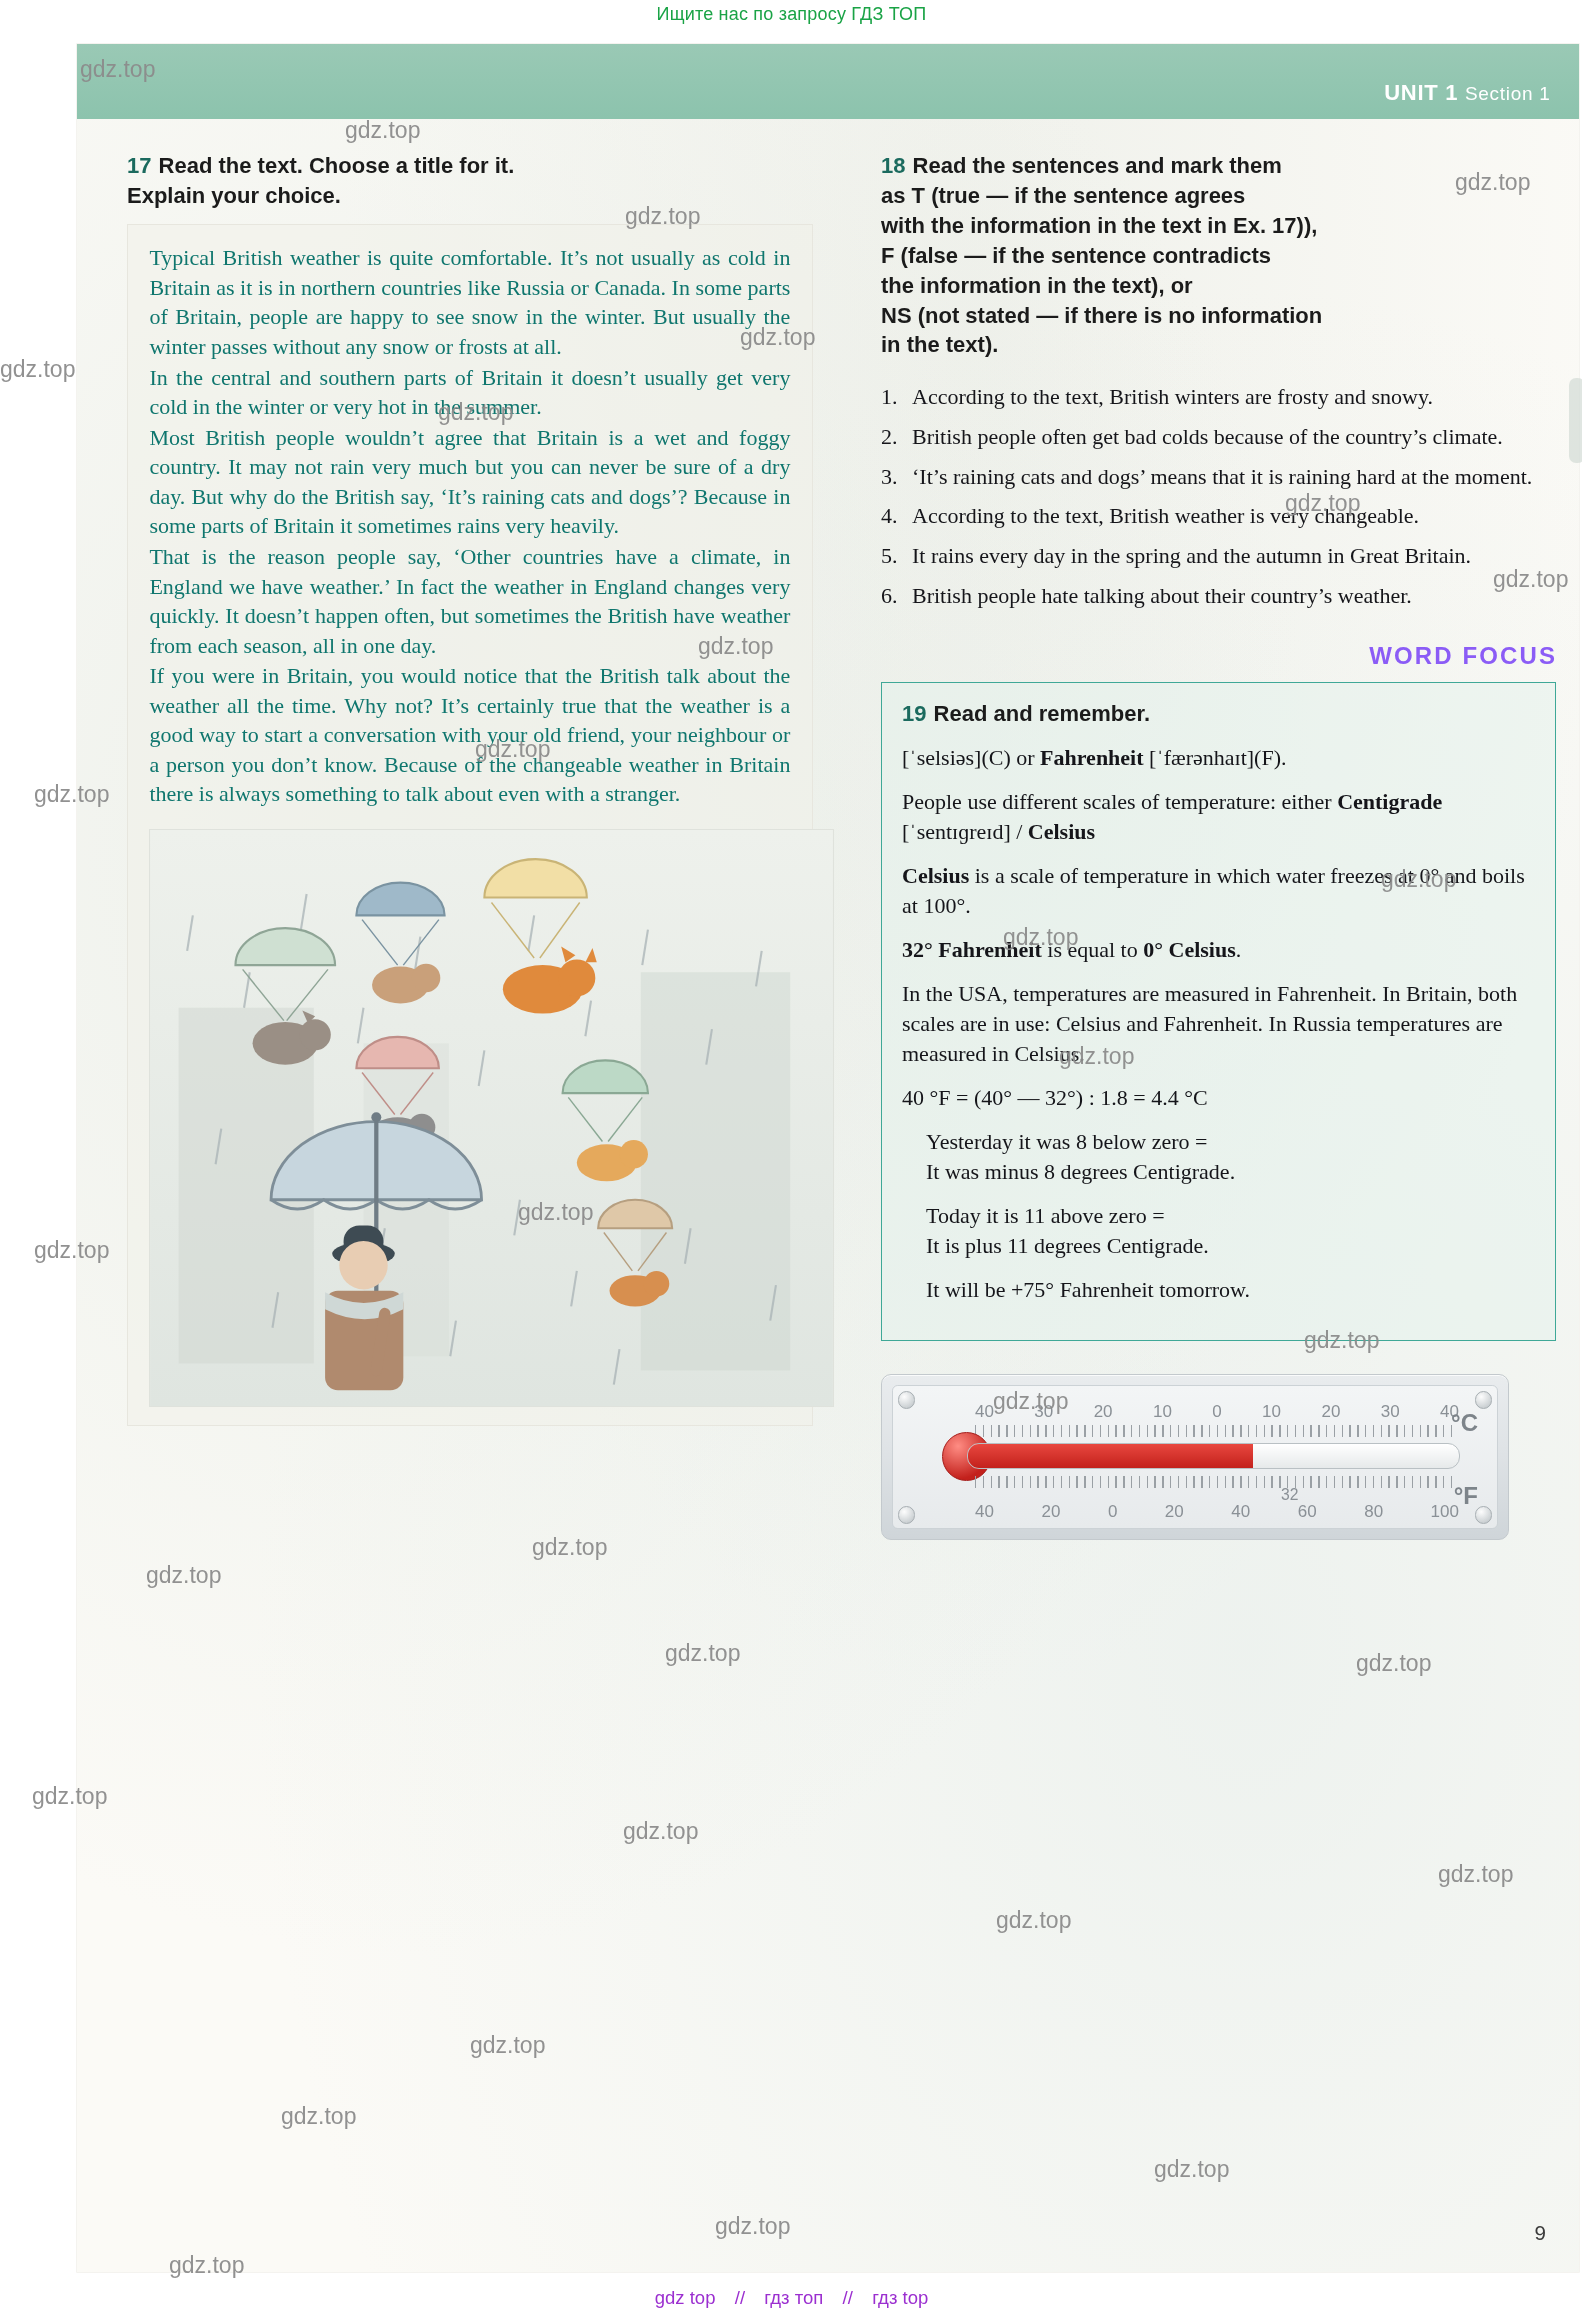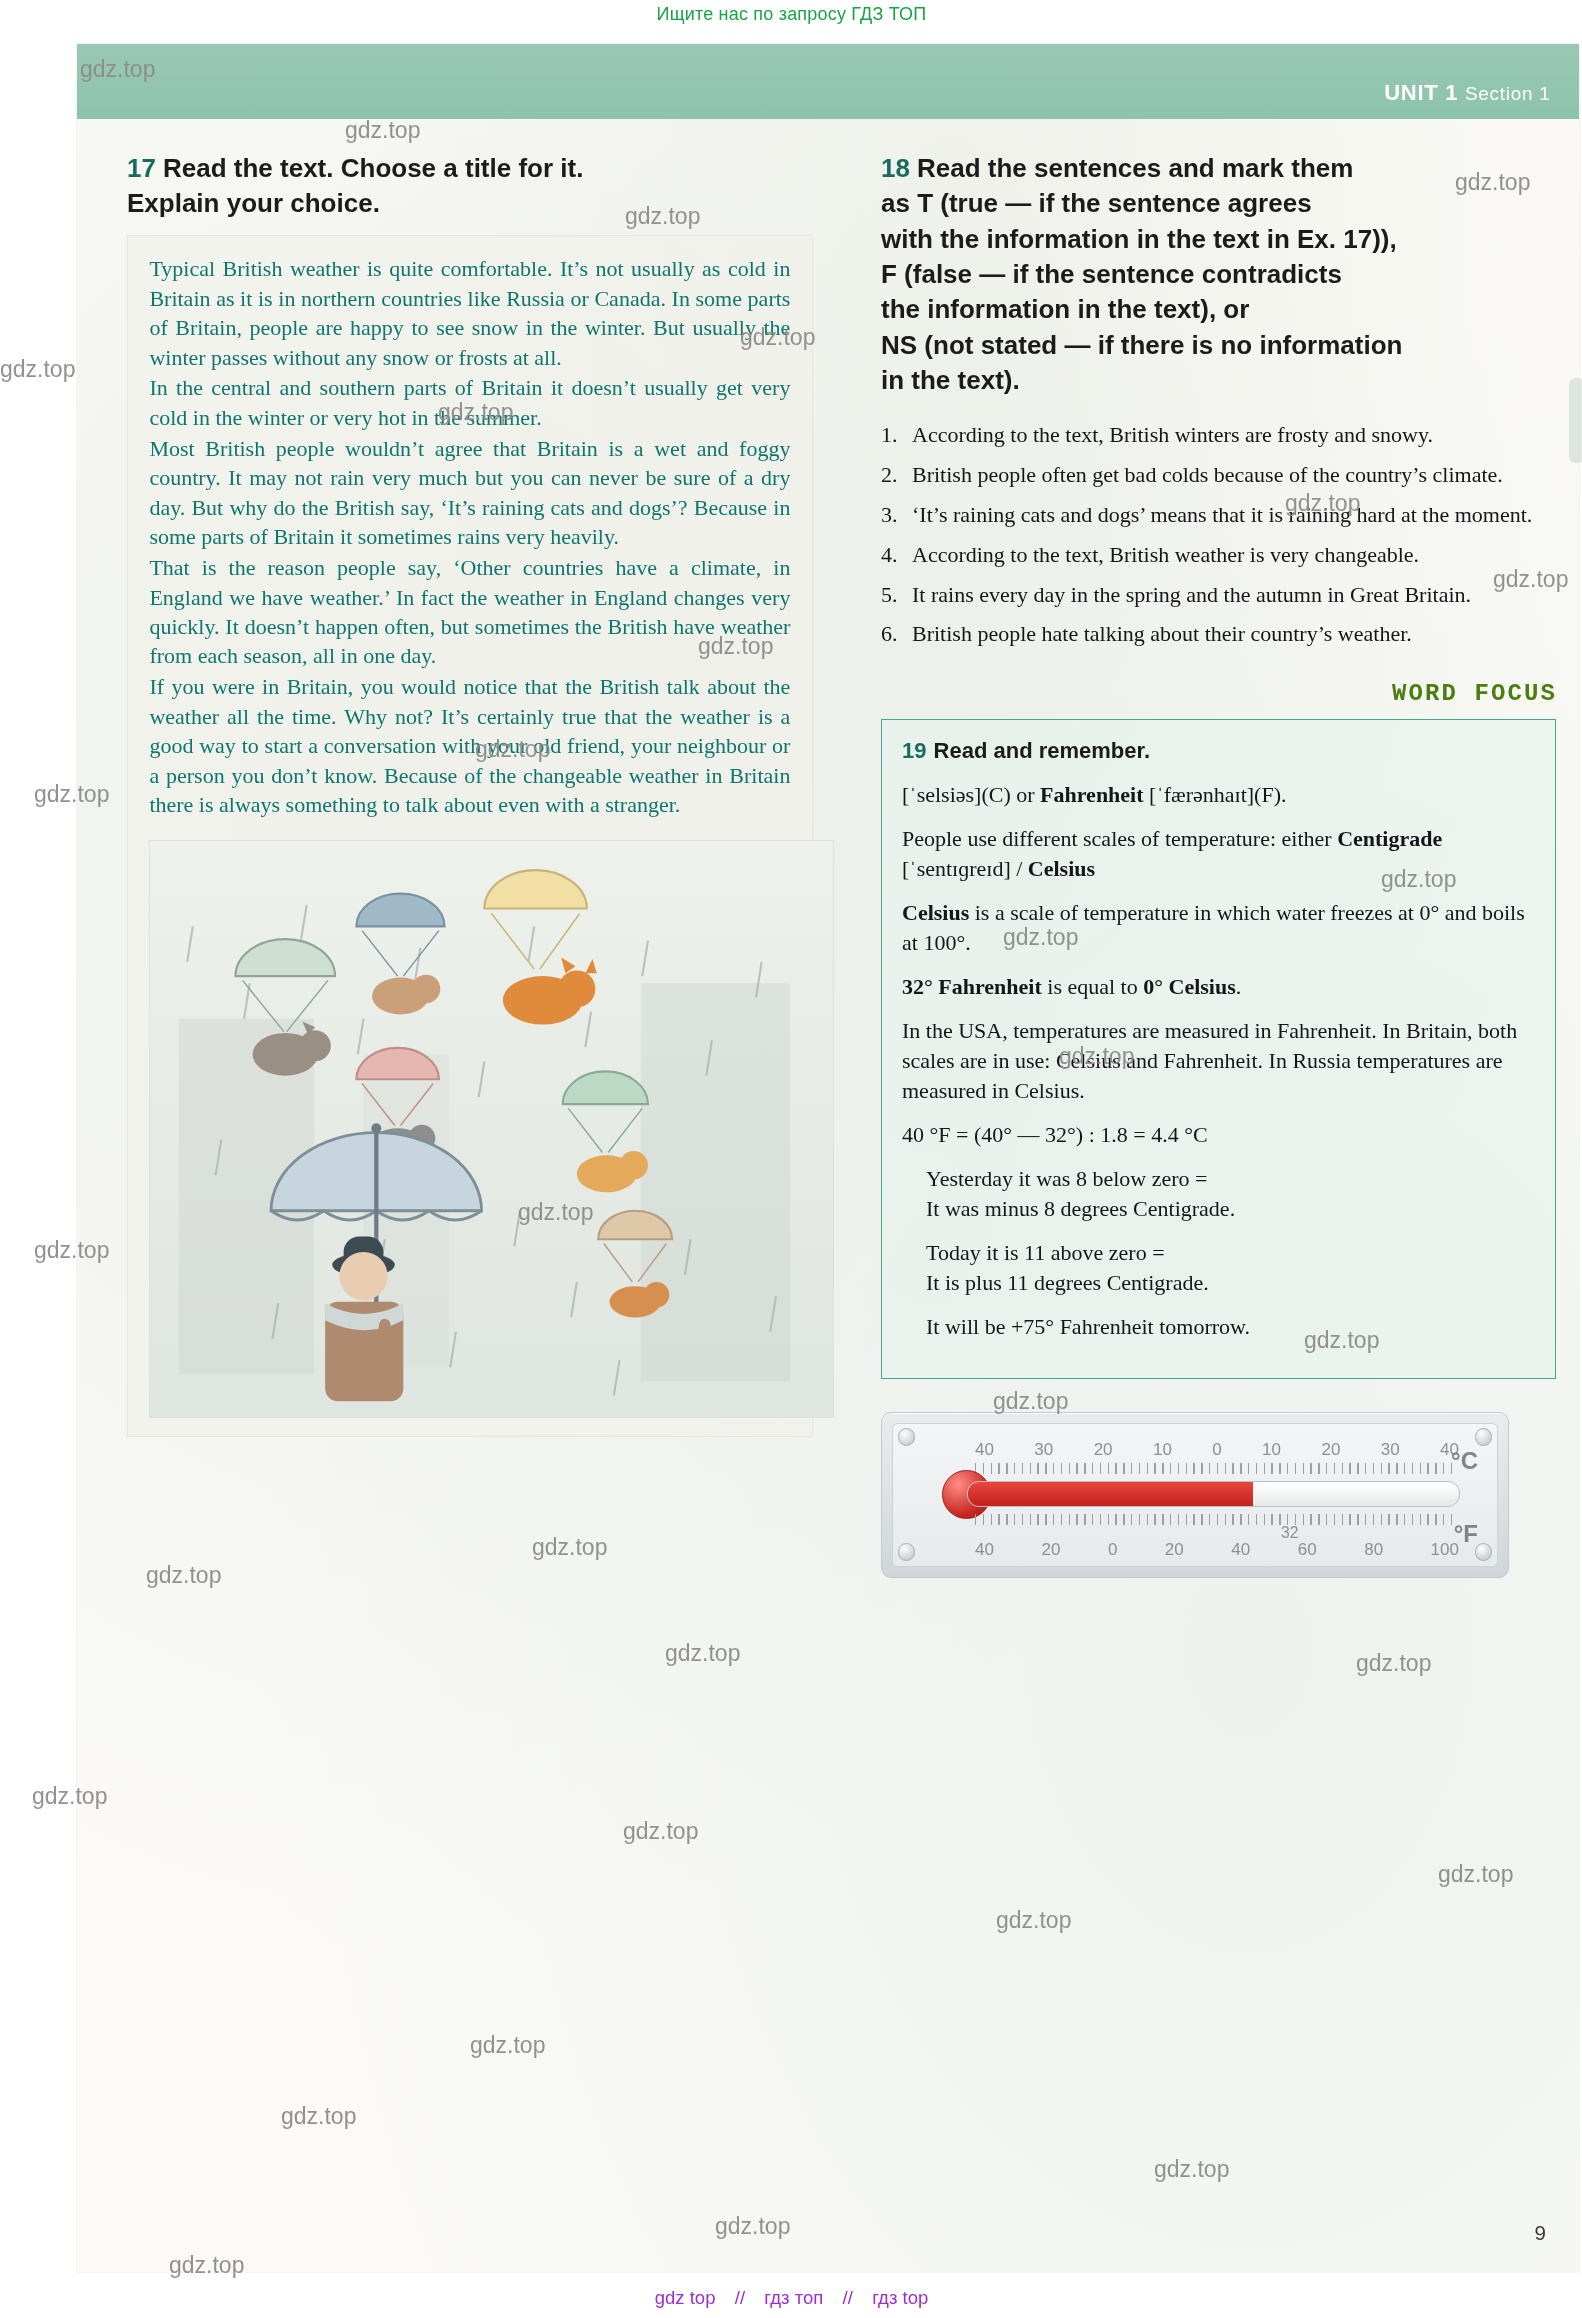--- a/index.html
+++ b/index.html
@@ -92,21 +92,21 @@
   }
   .col-right {
     position: absolute;
     left: 804px;
     top: 107px;
     width: 676px;
   }
 
   .task-head {
     font-family: "Liberation Sans", sans-serif;
-    font-size: 26px;
+    font-size: 22px;
     font-weight: bold;
     color: #1b1b1b;
     line-height: 1.36;
     margin: 0 0 13px 0;
   }
   .task-num {
     color: #1b6a5e;
     font-weight: bold;
     margin-right: 7.1px;
   }
@@ -159,25 +159,25 @@
   .ol-stmts li {
     display: flex;
     margin-bottom: 10px;
   }
   .ol-stmts li .n { width: 31px; flex: 0 0 31px; }
   .ol-stmts li .t { flex: 1; text-align: justify; }
 
   .word-focus {
     margin-top: 31px;
     text-align: right;
-    font-family: Liberation Mono, monospace;
+    font-family: Liberation Sans, sans-serif;
     font-size: 24px;
     font-weight: bold;
     letter-spacing: 2.1px;
-    color: #4d7c0f;
+    color: #8b5cf6;
   }
 
   .focus-box {
     margin-top: 11.4px;
     border: 1.4px solid #3fa897;
     background: rgba(228,241,236,.5);
     padding: 18.5px 20px 21.4px 20px;
     width: 633px;
   }
   .focus-box .fh {

